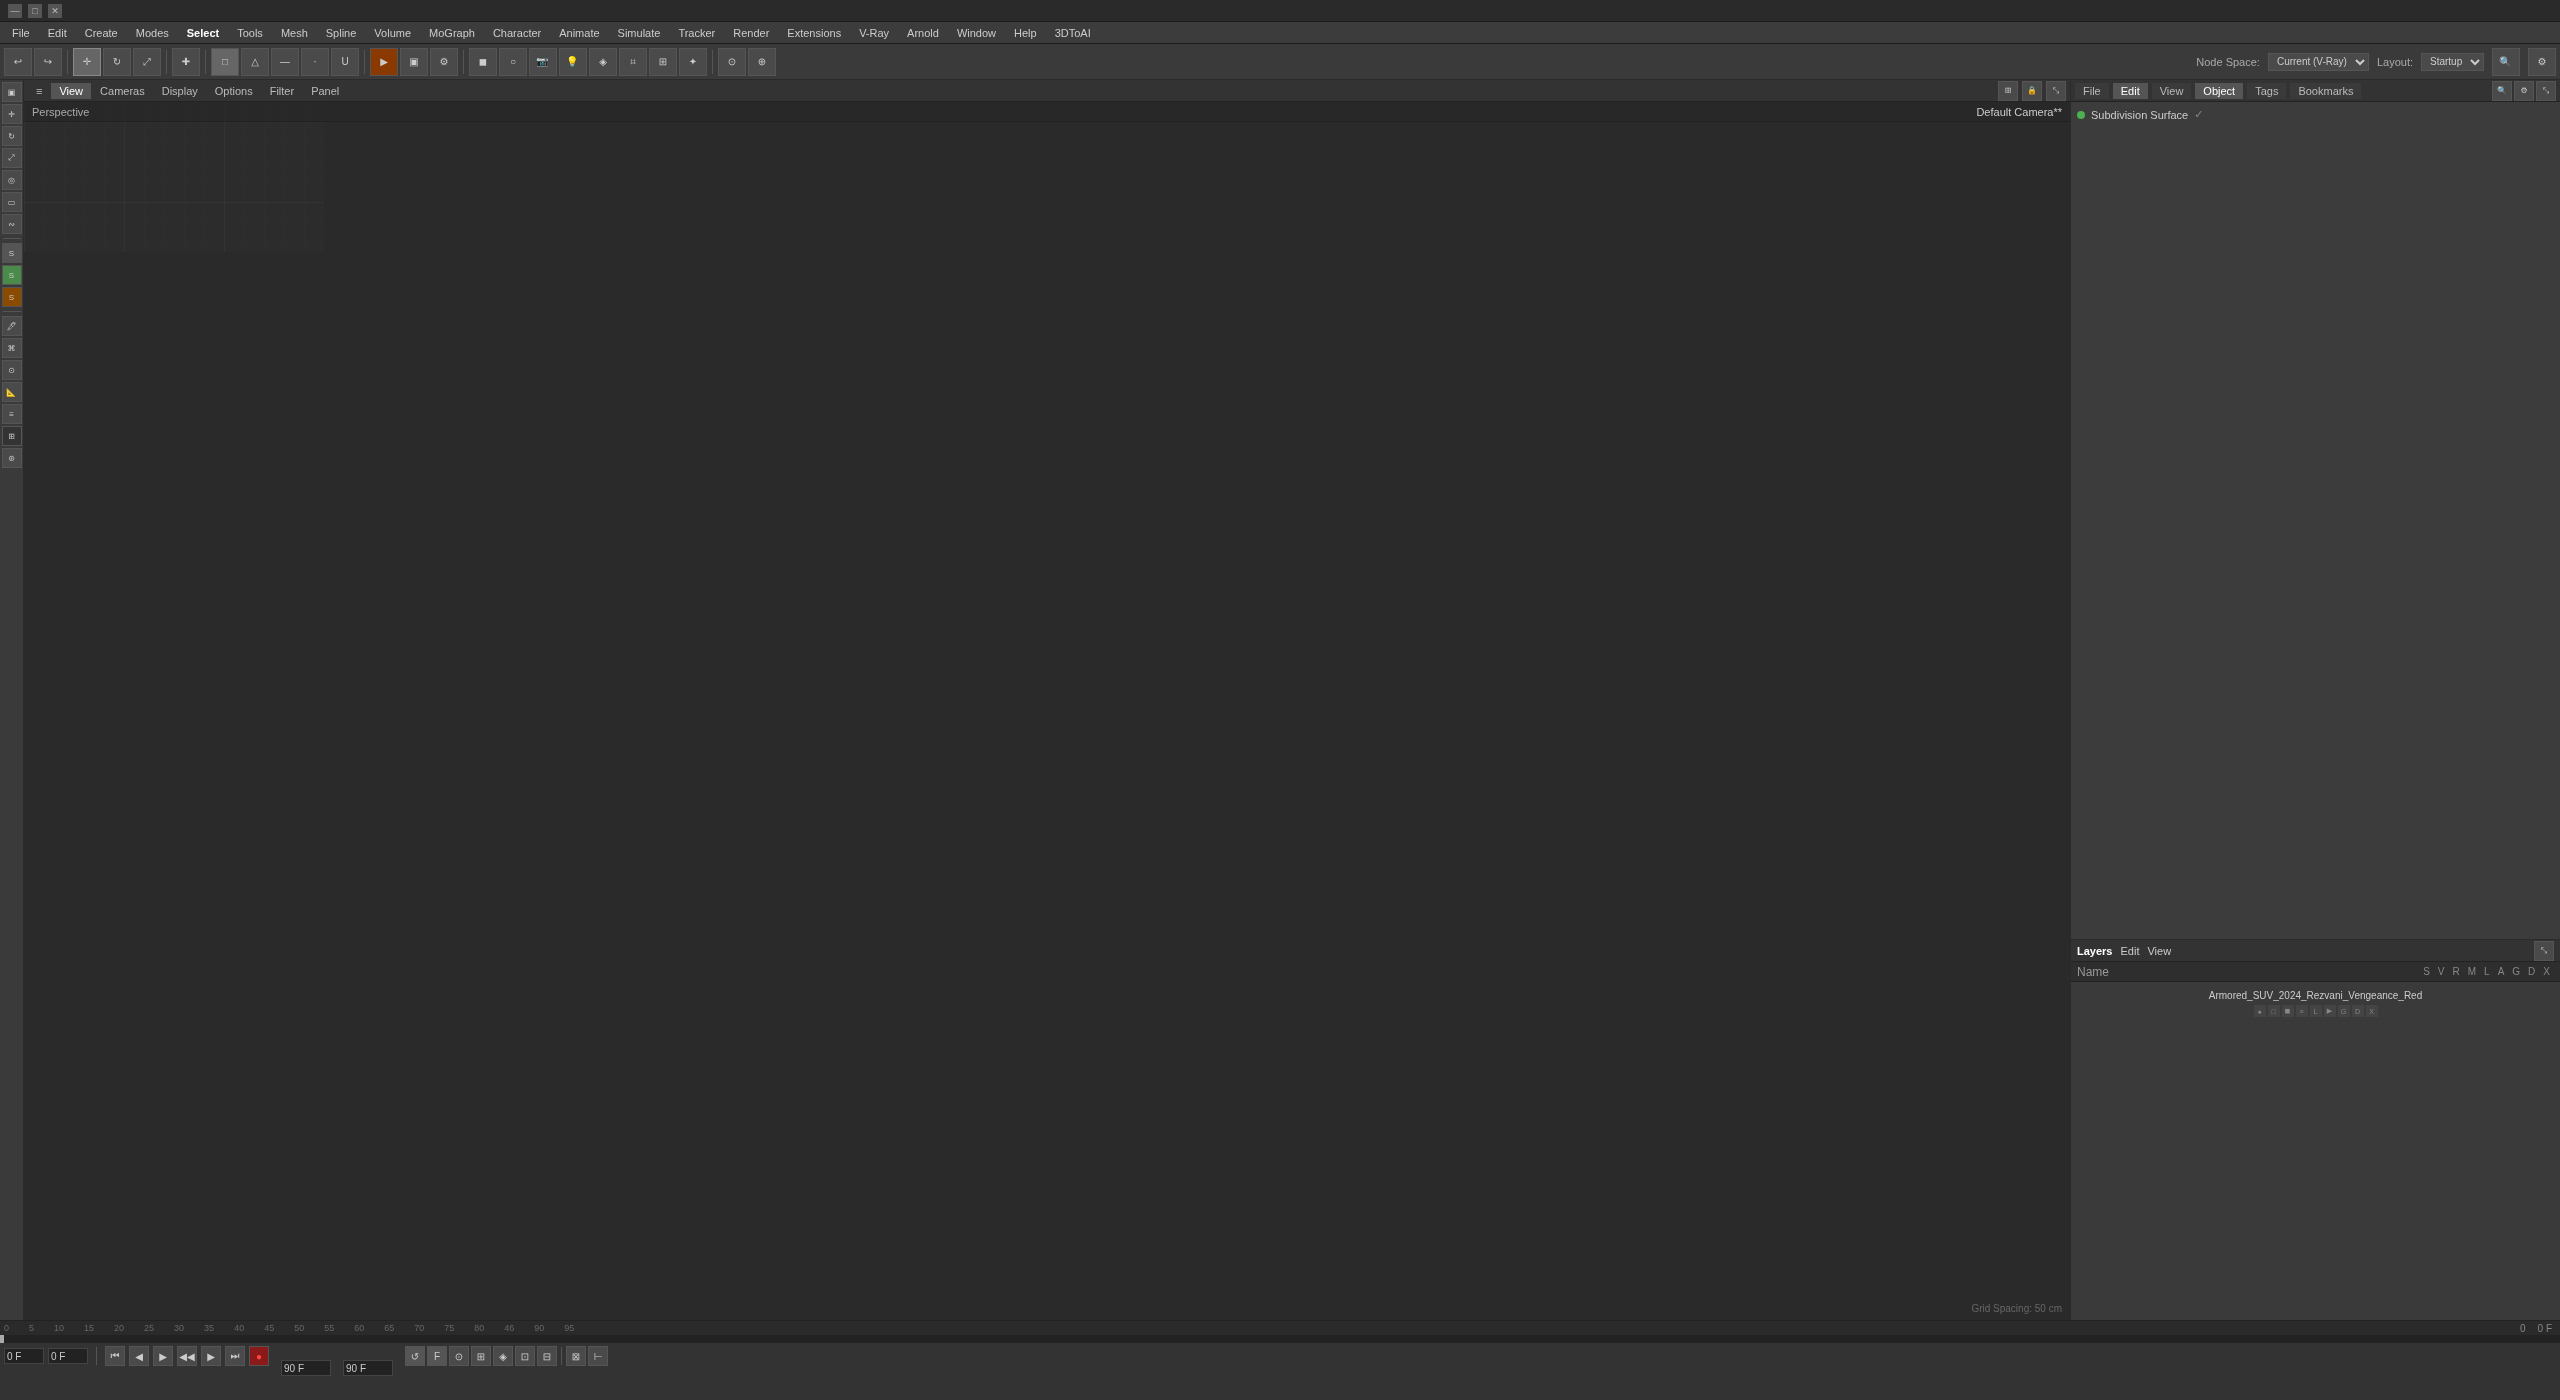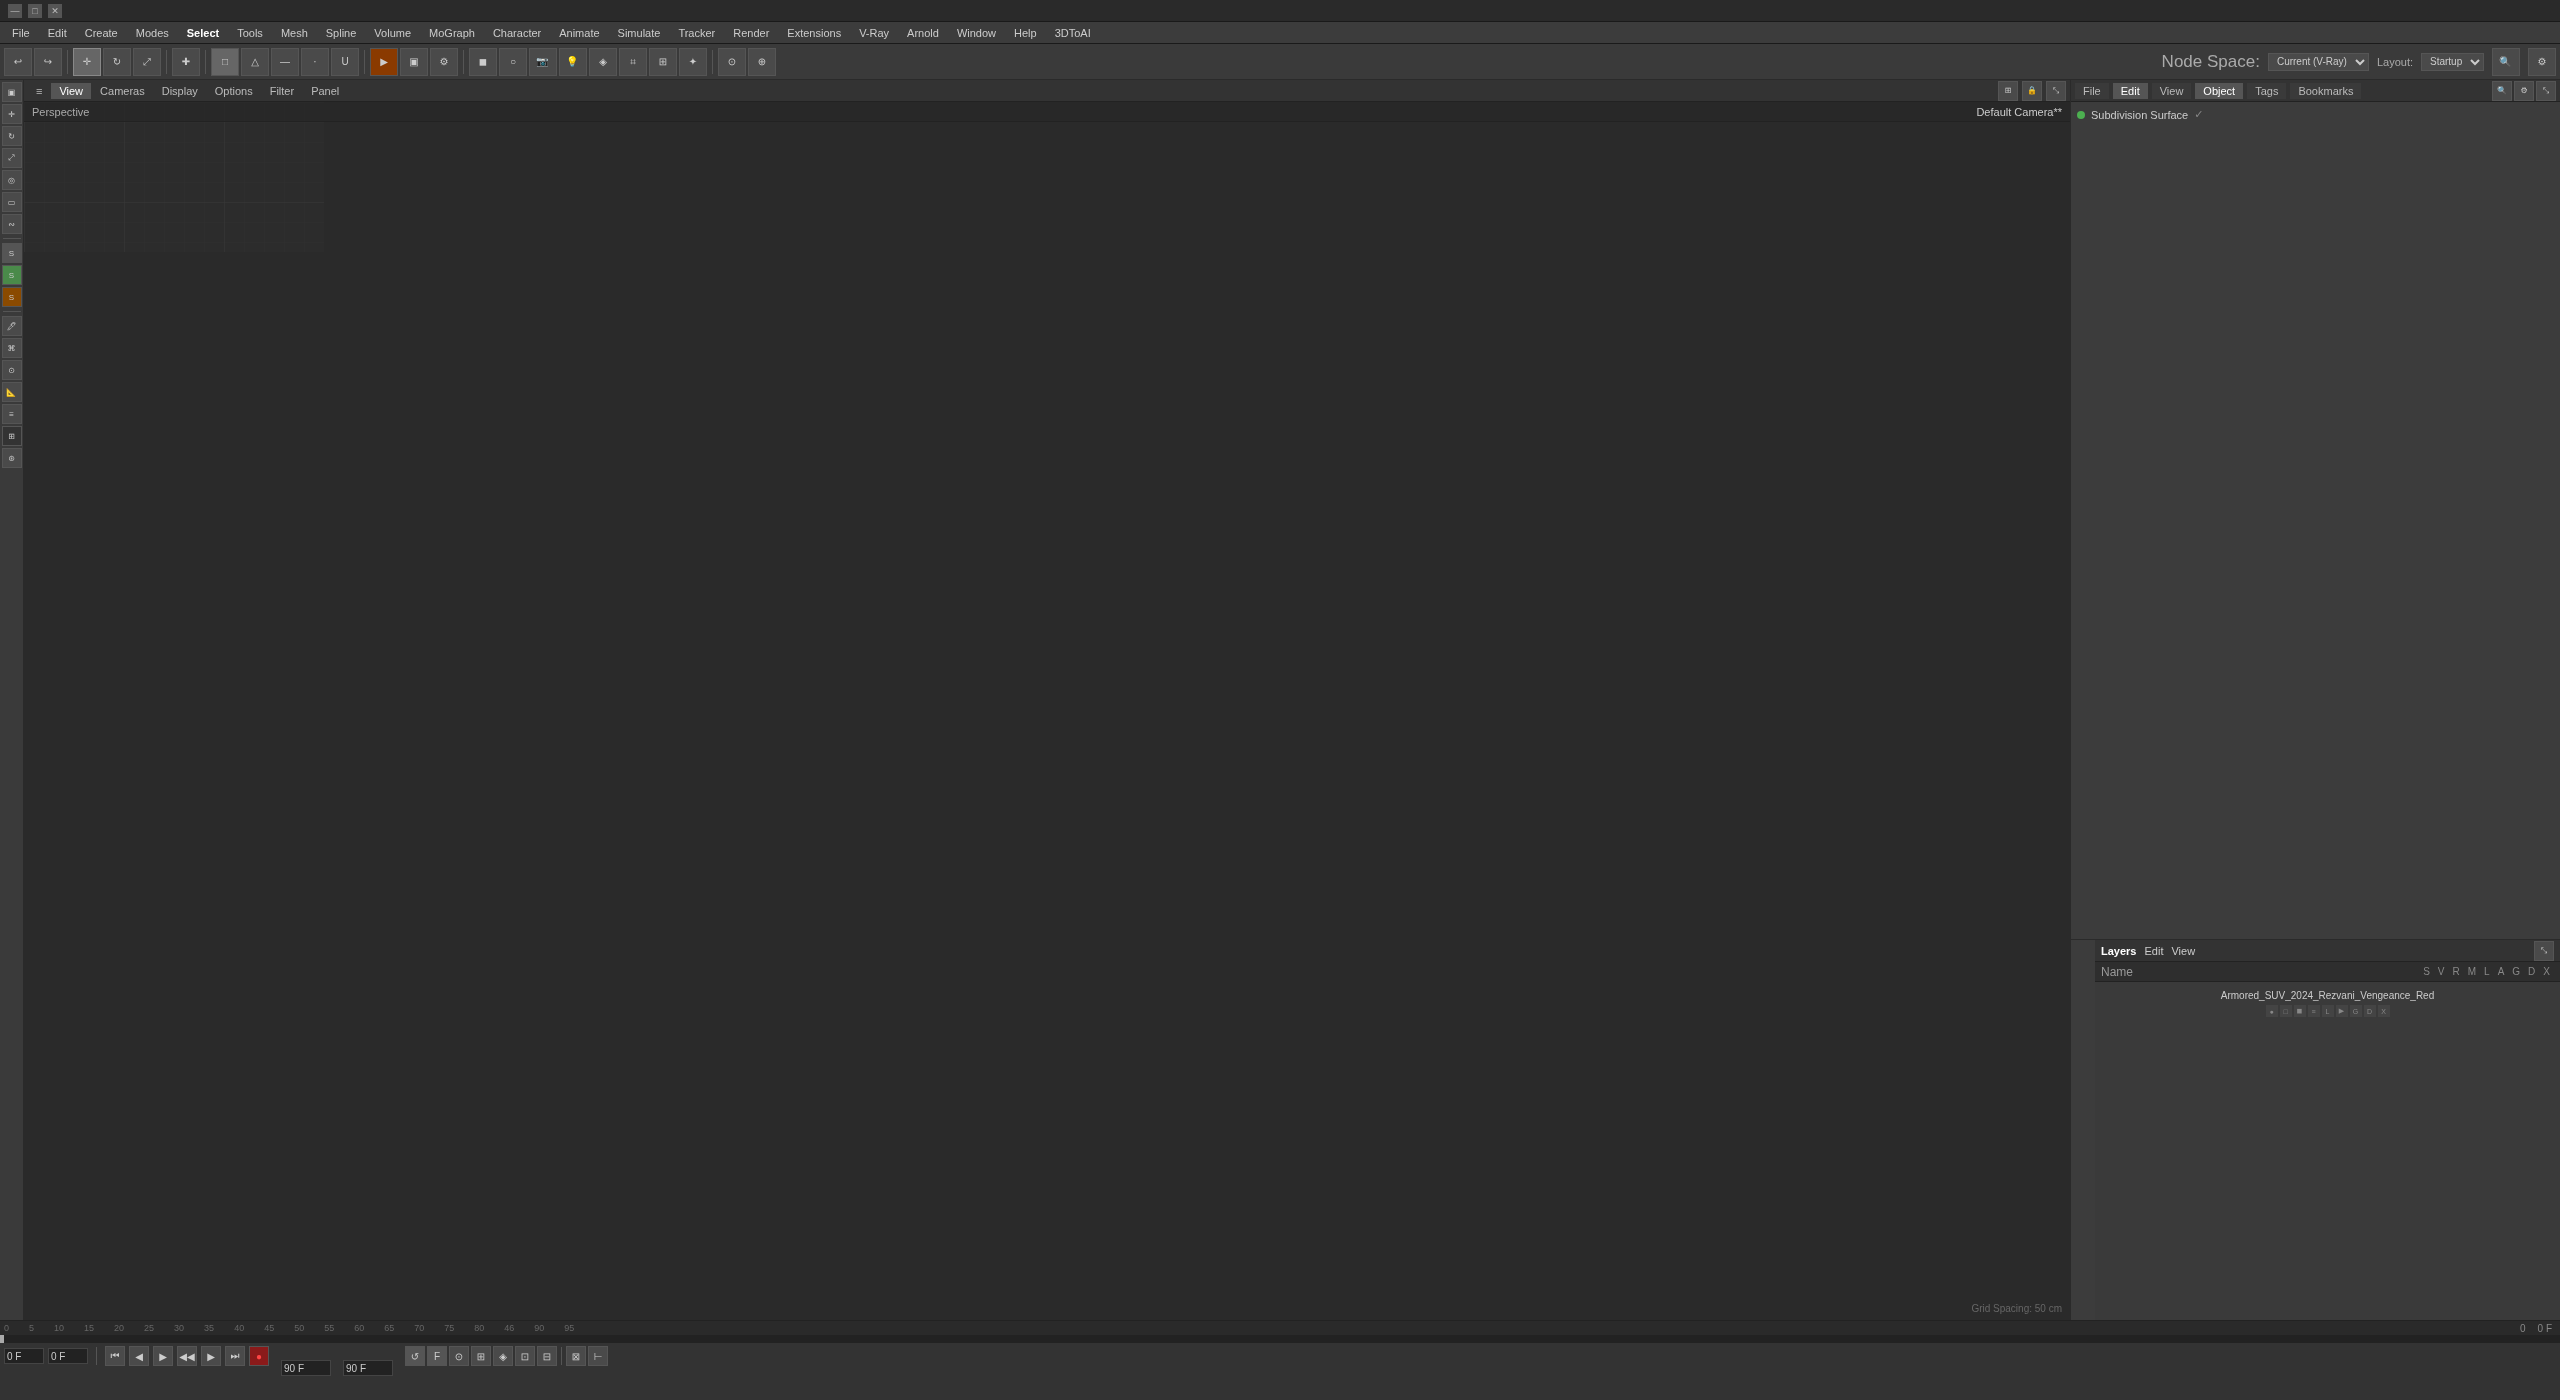--- a/index.html
+++ b/index.html
@@ -194,21 +194,20 @@
       display: flex;
       align-items: center;
       padding: 0 4px;
       gap: 4px;
       border-bottom: 1px solid #222;
     }
     #right-bottom {
       height: 380px;
       display: flex;
       flex-direction: column;
-      padding-left: 24px;
     }
     #layers-header {
       height: 22px;
       background: #333;
       display: flex;
       align-items: center;
       padding: 0 6px;
       gap: 8px;
       border-bottom: 1px solid #222;
     }
@@ -400,21 +399,21 @@
   <div class="toolbar-btn">💡</div>
   <div class="toolbar-btn">◈</div>
   <div class="toolbar-btn">⌗</div>
   <div class="toolbar-btn">⊞</div>
   <div class="toolbar-btn">✦</div>
   <div class="toolbar-sep"></div>
   <div class="toolbar-btn">⊙</div>
   <div class="toolbar-btn">⊕</div>
 
   <div style="margin-left:auto; display:flex; align-items:center; gap:8px;">
-    <span style="font-size:17px;color:#aaa;margin-left:44px;">Node Space:</span>
+    <span style="font-size:11px;color:#aaa;margin-left:44px;">Node Space:</span>
     <select class="dropdown-mini">
       <option>Current (V-Ray)</option>
     </select>
     <span style="font-size:11px;color:#aaa;">Layout:</span>
     <select class="dropdown-mini">
       <option>Startup</option>
     </select>
     <div class="toolbar-btn">🔍</div>
     <div class="toolbar-btn">⚙</div>
   </div>

